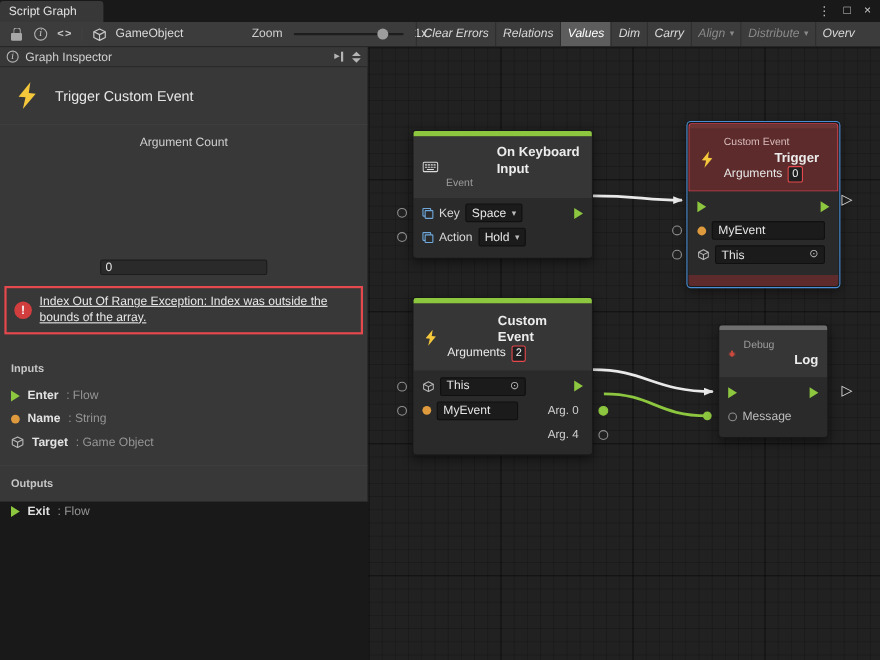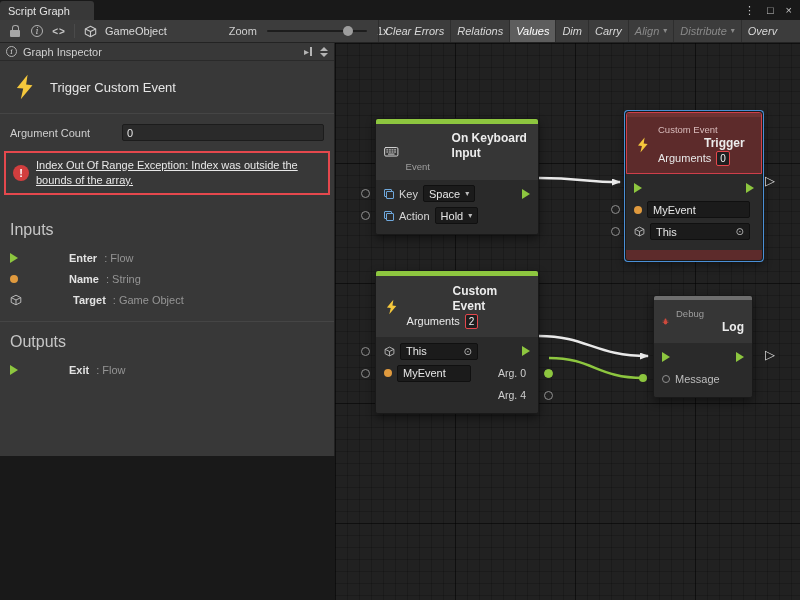--- a/index.html
+++ b/index.html
@@ -51,34 +51,34 @@
   .dock { display:flex; align-items:center; font-size:10px; }
   .dock i { display:inline-block; width:2px; height:9px; background:#b5b5b5; margin-left:1px; }
   .scr { display:flex; flex-direction:column; gap:2px; }
   .scr b { width:0; height:0; border-left:4px solid transparent; border-right:4px solid transparent; }
   .scr b.up { border-bottom:4px solid #b5b5b5; }
   .scr b.dn { border-top:4px solid #b5b5b5; }
 
   .insp-title-row { display:flex; align-items:center; gap:12px; padding:13px 10px 13px 12px;
                     color:#e6e6e6; font-size:13px; }
   .divider { height:1px; background:#2a2a2a; border-bottom:1px solid #454545; }
-  .field-row { display:flex; align-items:center; margin:10px 10px; }
+  .field-row { display:flex; align-items:center; margin:10px 10px;flex-direction:column; }
   .field-row label { flex:0 0 112px; color:#cfcfcf; }
   .field { flex:1; height:17px; background:#2a2a2a; border:1px solid #1c1c1c; border-radius:2px;
            color:#e4e4e4; font-size:11px; padding:0 4px; font-family:inherit; outline:none; }
   .error-box { margin:10px 4px 0 4px; border:2px solid #e5484d; padding:5px 7px; display:flex;
                gap:7px; align-items:center; }
   .error-icon { flex:0 0 16px; width:16px; height:16px; border-radius:50%; background:#d23e3e;
                 color:#fff; font-weight:bold; font-size:11px; display:flex; align-items:center;
                 justify-content:center; }
   .error-text { color:#e8e8e8; font-size:11px; line-height:1.35;text-decoration:underline; }
-  .section-heading { margin:26px 10px 9px 10px; font-weight:normal; color:#c6c6c6; font-size:16px; }
+  .section-heading { margin:26px 10px 9px 10px; font-weight:bold; color:#c6c6c6; font-size:10px; }
   .section-heading.out { margin-top:11px; }
   .port-row { display:flex; align-items:center; gap:7px; margin:0 10px; height:21px; }
-  .port-name { font-weight:bold; color:#e2e2e2;margin-left:44px; }
+  .port-name { font-weight:bold; color:#e2e2e2; }
   .port-type { color:#959595; }
   .insp-div2 { margin-top:10px; }
 
   .flow-tri { width:0; height:0; border-top:5px solid transparent; border-bottom:5px solid transparent;
               border-left:8px solid #8dc63f; flex:0 0 auto; }
   .odot { width:8px; height:8px; border-radius:50%; background:#e09a3e; flex:0 0 auto; }
 
   
   .canvas { position:absolute; left:335px; top:43px; width:465px; height:557px; overflow:hidden;
             background-color:#212121;

